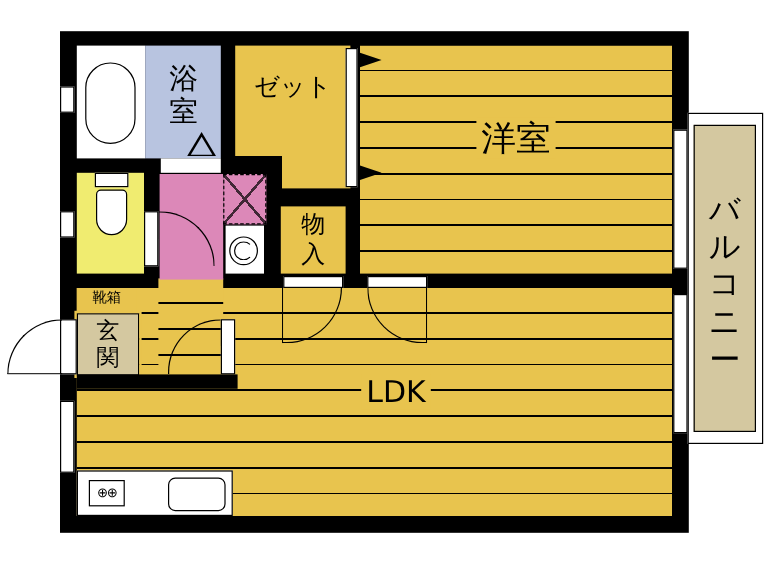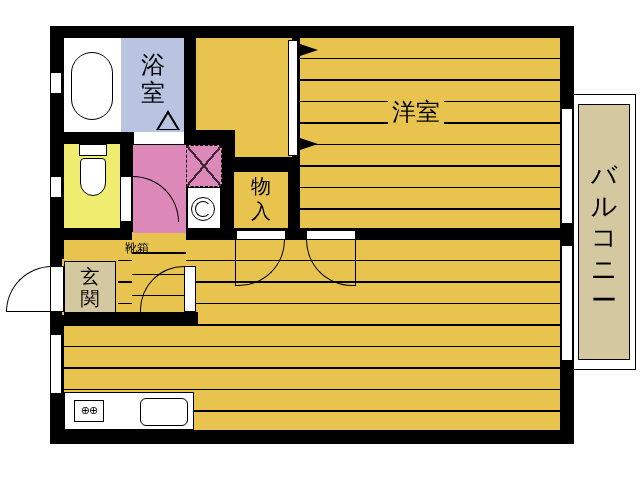--- a/index.html
+++ b/index.html
@@ -75,34 +75,36 @@
 <div class="abs" style="left:573px;top:94px;width:63px;height:276px;border:1.5px solid #000;background:#fff;"></div>
 <div class="abs" style="left:578px;top:104px;width:52px;height:256px;background:#d4c8a0;border:1.5px solid #000;"></div>
 <div class="abs win" style="left:561px;top:108px;width:12px;height:116px;"></div>
 <div class="abs win" style="left:561px;top:245px;width:12px;height:116px;"></div>
 
 <div class="lbl" style="left:126px;top:52px;width:54px;font-size:24px;">
   <div>浴</div>
   <div>室</div>
 </div>
 <div class="lbl" style="left:196px;top:58px;width:96px;font-size:21px;line-height:1.4;">
+  <div>ゼット</div>
 </div>
-<div class="lbl" style="left:336px;top:96px;width:160px;font-size:24px;line-height:1.35;">
+<div class="lbl" style="left:350px;top:96px;width:160px;font-size:29px;line-height:1.35;">
   <div><span class="txtbg">洋室</span></div>
 </div>
 <div class="lbl" style="left:234px;top:174px;width:54px;font-size:20px;line-height:1.25;">
   <div>物</div>
   <div>入</div>
 </div>
-<div class="lbl" style="left:64px;top:242px;width:50px;font-size:12px;margin-left:48px;">靴箱</div>
+<div class="lbl" style="left:64px;top:242px;width:50px;font-size:12px;">靴箱</div>
 <div class="lbl" style="left:64px;top:266px;width:52px;font-size:19px;line-height:1.15;">
   <div>玄</div>
   <div>関</div>
 </div>
 <div class="lbl" style="left:260px;top:310px;width:140px;font-size:25px;line-height:1.35;">
+  <div><span class="txtbg">LDK</span></div>
 </div>
 <div class="lbl" style="left:578px;top:160px;width:52px;font-size:26px;line-height:1.2;">
   <div>バ</div>
   <div>ル</div>
   <div>コ</div>
   <div>ニ</div>
   <div>ー</div>
 </div>
 
 </body></html>

